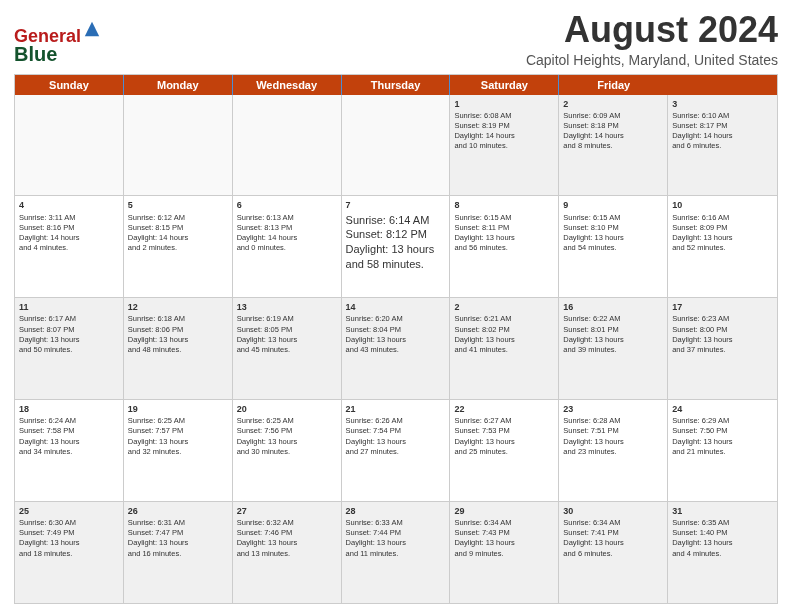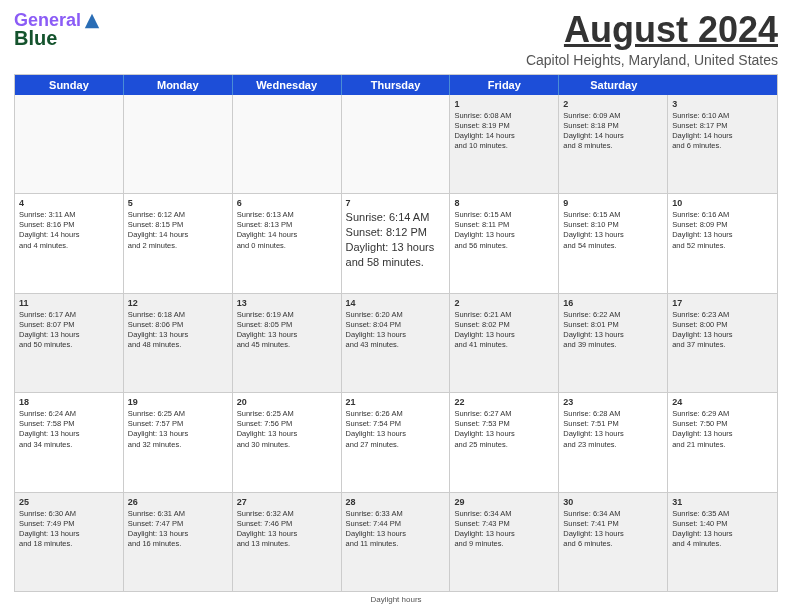--- a/index.html
+++ b/index.html
@@ -28,51 +28,50 @@
       flex-direction: column;
       align-items: flex-start;
     }
     .logo-text {
       display: flex;
       align-items: center;
       font-size: 18px;
       font-weight: bold;
       color: #333;
     }
-    .logo-general { color: #8b5cf6; }
+    .logo-general { color: #b91c1c; margin-top: 16px; }
     .logo-icon {
       width: 18px;
       height: 18px;
       margin-left: 2px;
     }
     .title-block {
       text-align: right;
     }
     .main-title {
       font-size: 36px;
       font-weight: bold;
       color: #333;
       line-height: 1.1;
-      text-decoration: underline;
     }
     .subtitle {
       font-size: 14px;
       color: #555;
       margin-top: 2px;
     }
     .calendar {
       flex: 1;
       display: flex;
       flex-direction: column;
       border: 1px solid #ccc;
     }
     .cal-header {
       display: grid;
       grid-template-columns: repeat(7, 1fr);
-      background: #1d4ed8;
+      background: #c2410c;
     }
     .cal-header-cell {
       color: #fff;
       font-size: 11px;
       font-weight: bold;
       text-align: center;
       padding: 4px 2px;
       border-right: 1px solid #4a8dd5;
     }
     .cal-header-cell:last-child { border-right: none; }
@@ -132,22 +131,22 @@
       <div class="subtitle">Capitol Heights, Maryland, United States</div>
     </div>
   </div>
 
   <div class="calendar">
     <div class="cal-header">
     <div class="cal-header-cell">Sunday</div>
         <div class="cal-header-cell">Monday</div>
         <div class="cal-header-cell">Wednesday</div>
         <div class="cal-header-cell">Thursday</div>
+        <div class="cal-header-cell">Saturday</div>
         <div class="cal-header-cell">Friday</div>
-        <div class="cal-header-cell">Saturday</div>
       </div>
     <div class="cal-body">
     <div class="cal-row">
           <div class="cal-cell empty"></div>
           <div class="cal-cell empty"></div>
           <div class="cal-cell empty"></div>
           <div class="cal-cell empty"></div>
           <div class="cal-cell shaded"><span class="day-num">1</span><span style="white-space: pre-line; font-size: 7.5px; line-height: 1.35;">Sunrise: 6:08 AM
 Sunset: 8:19 PM
 Daylight: 14 hours
@@ -276,14 +275,13 @@
 Sunset: 7:41 PM
 Daylight: 13 hours
 and 6 minutes.</span></div>
           <div class="cal-cell shaded"><span class="day-num">31</span><span style="white-space: pre-line; font-size: 7.5px; line-height: 1.35;">Sunrise: 6:35 AM
 Sunset: 1:40 PM
 Daylight: 13 hours
 and 4 minutes.</span></div>
         </div>
       </div>
   </div>
-  <div class="footer-note">Daylight hours</div>
 </div>
 
 </body></html>

